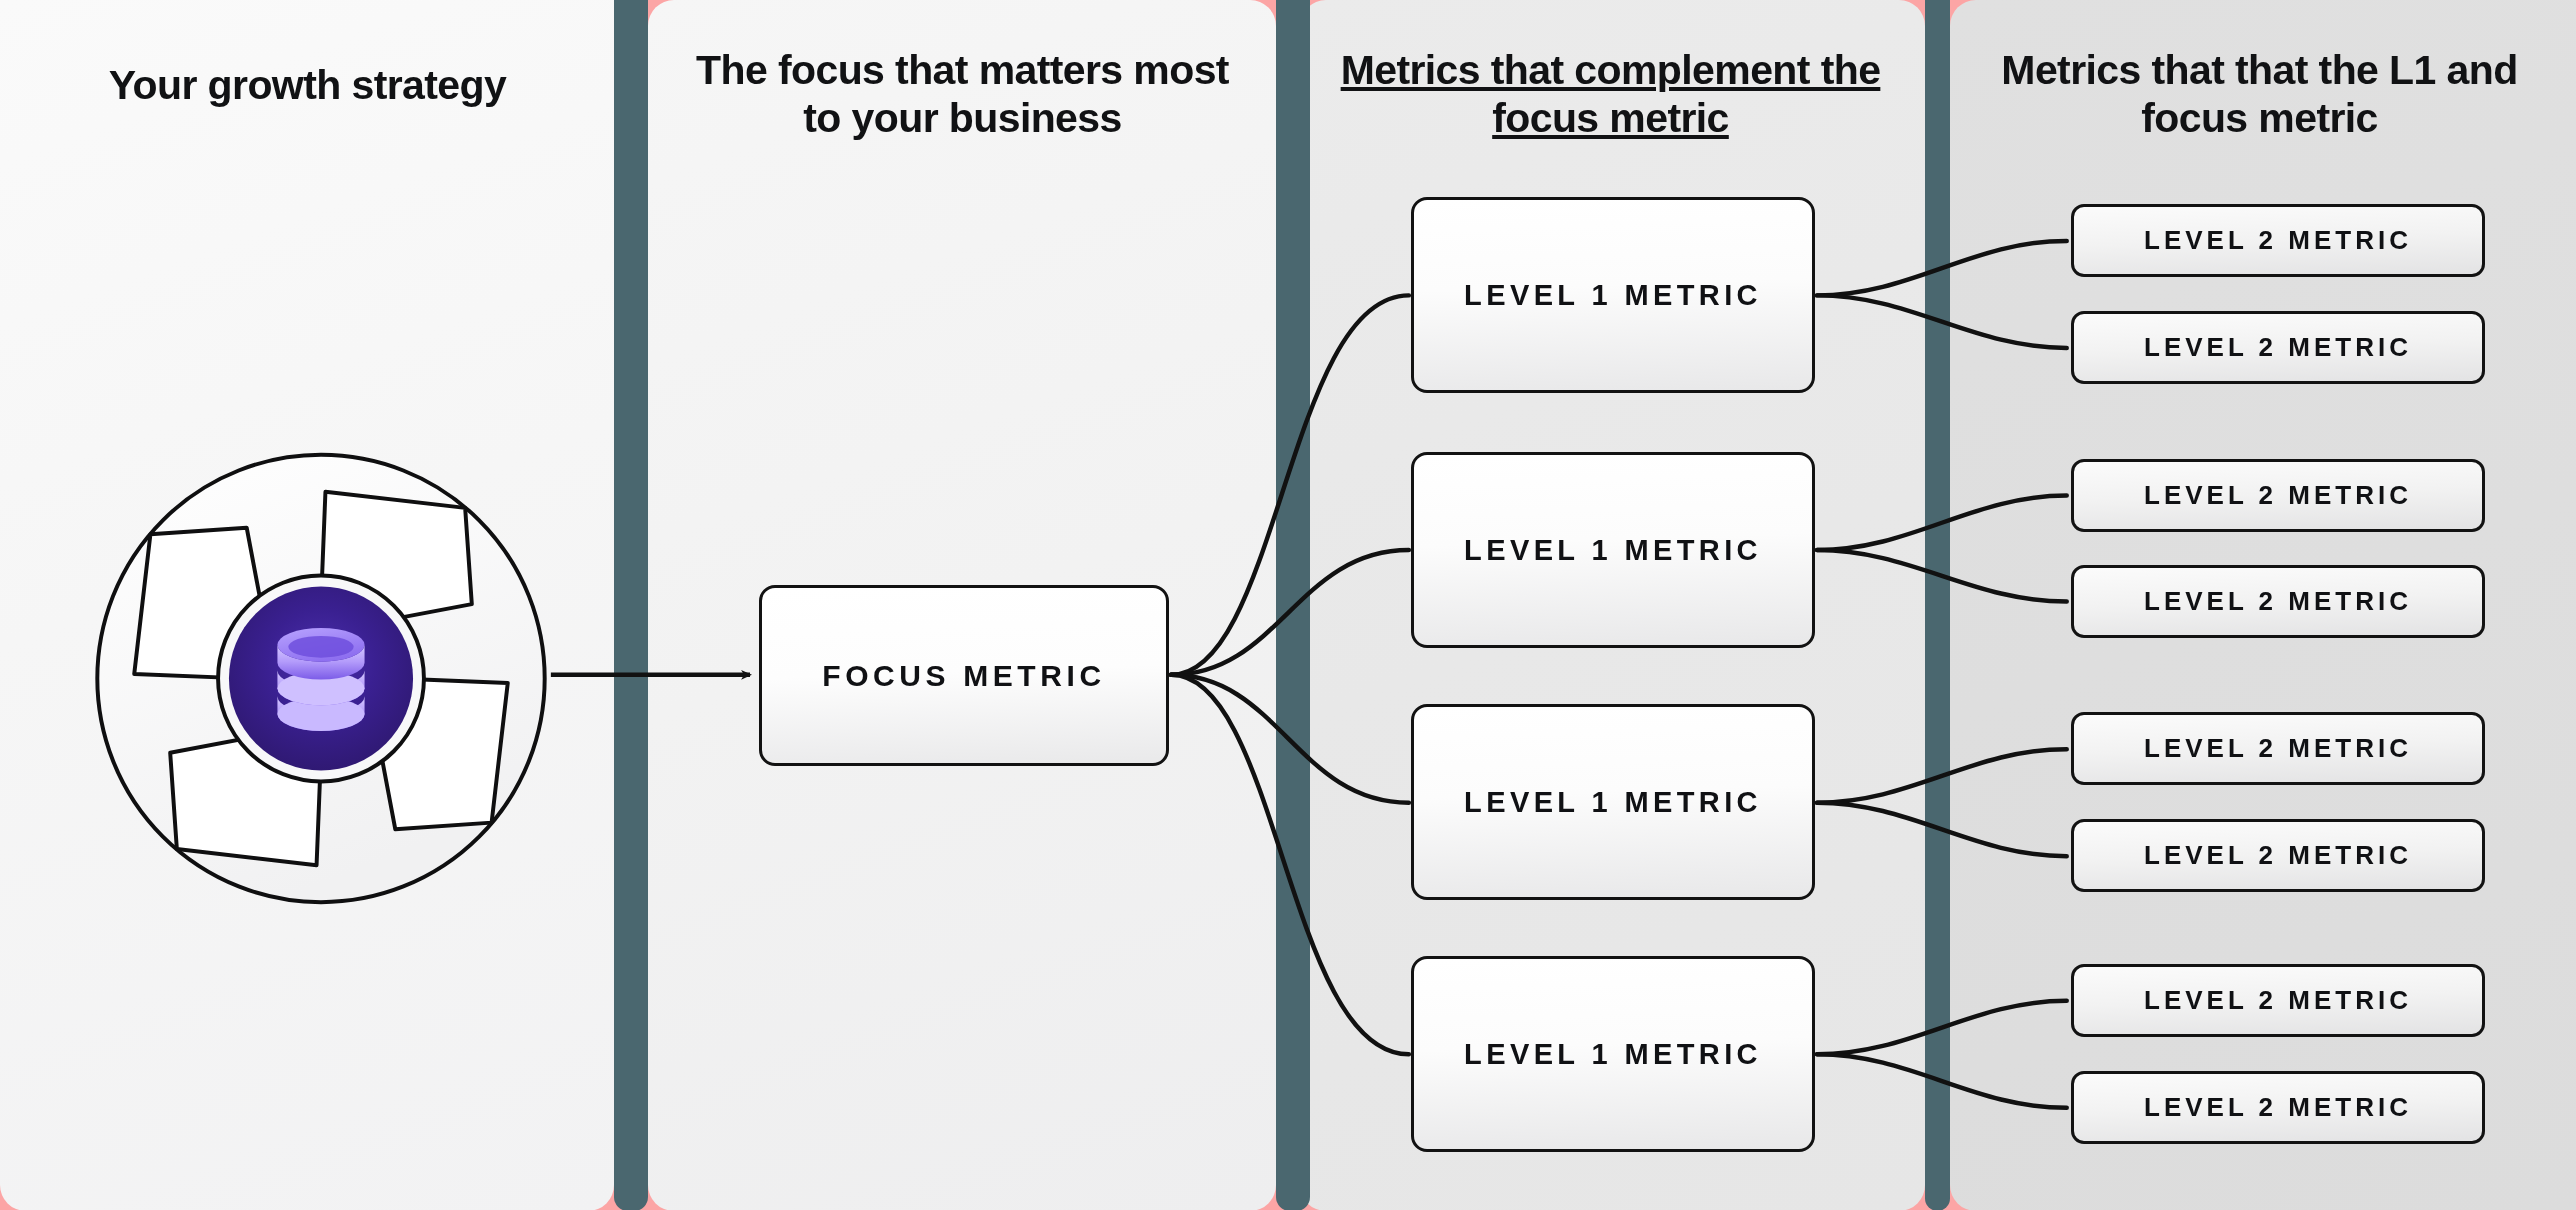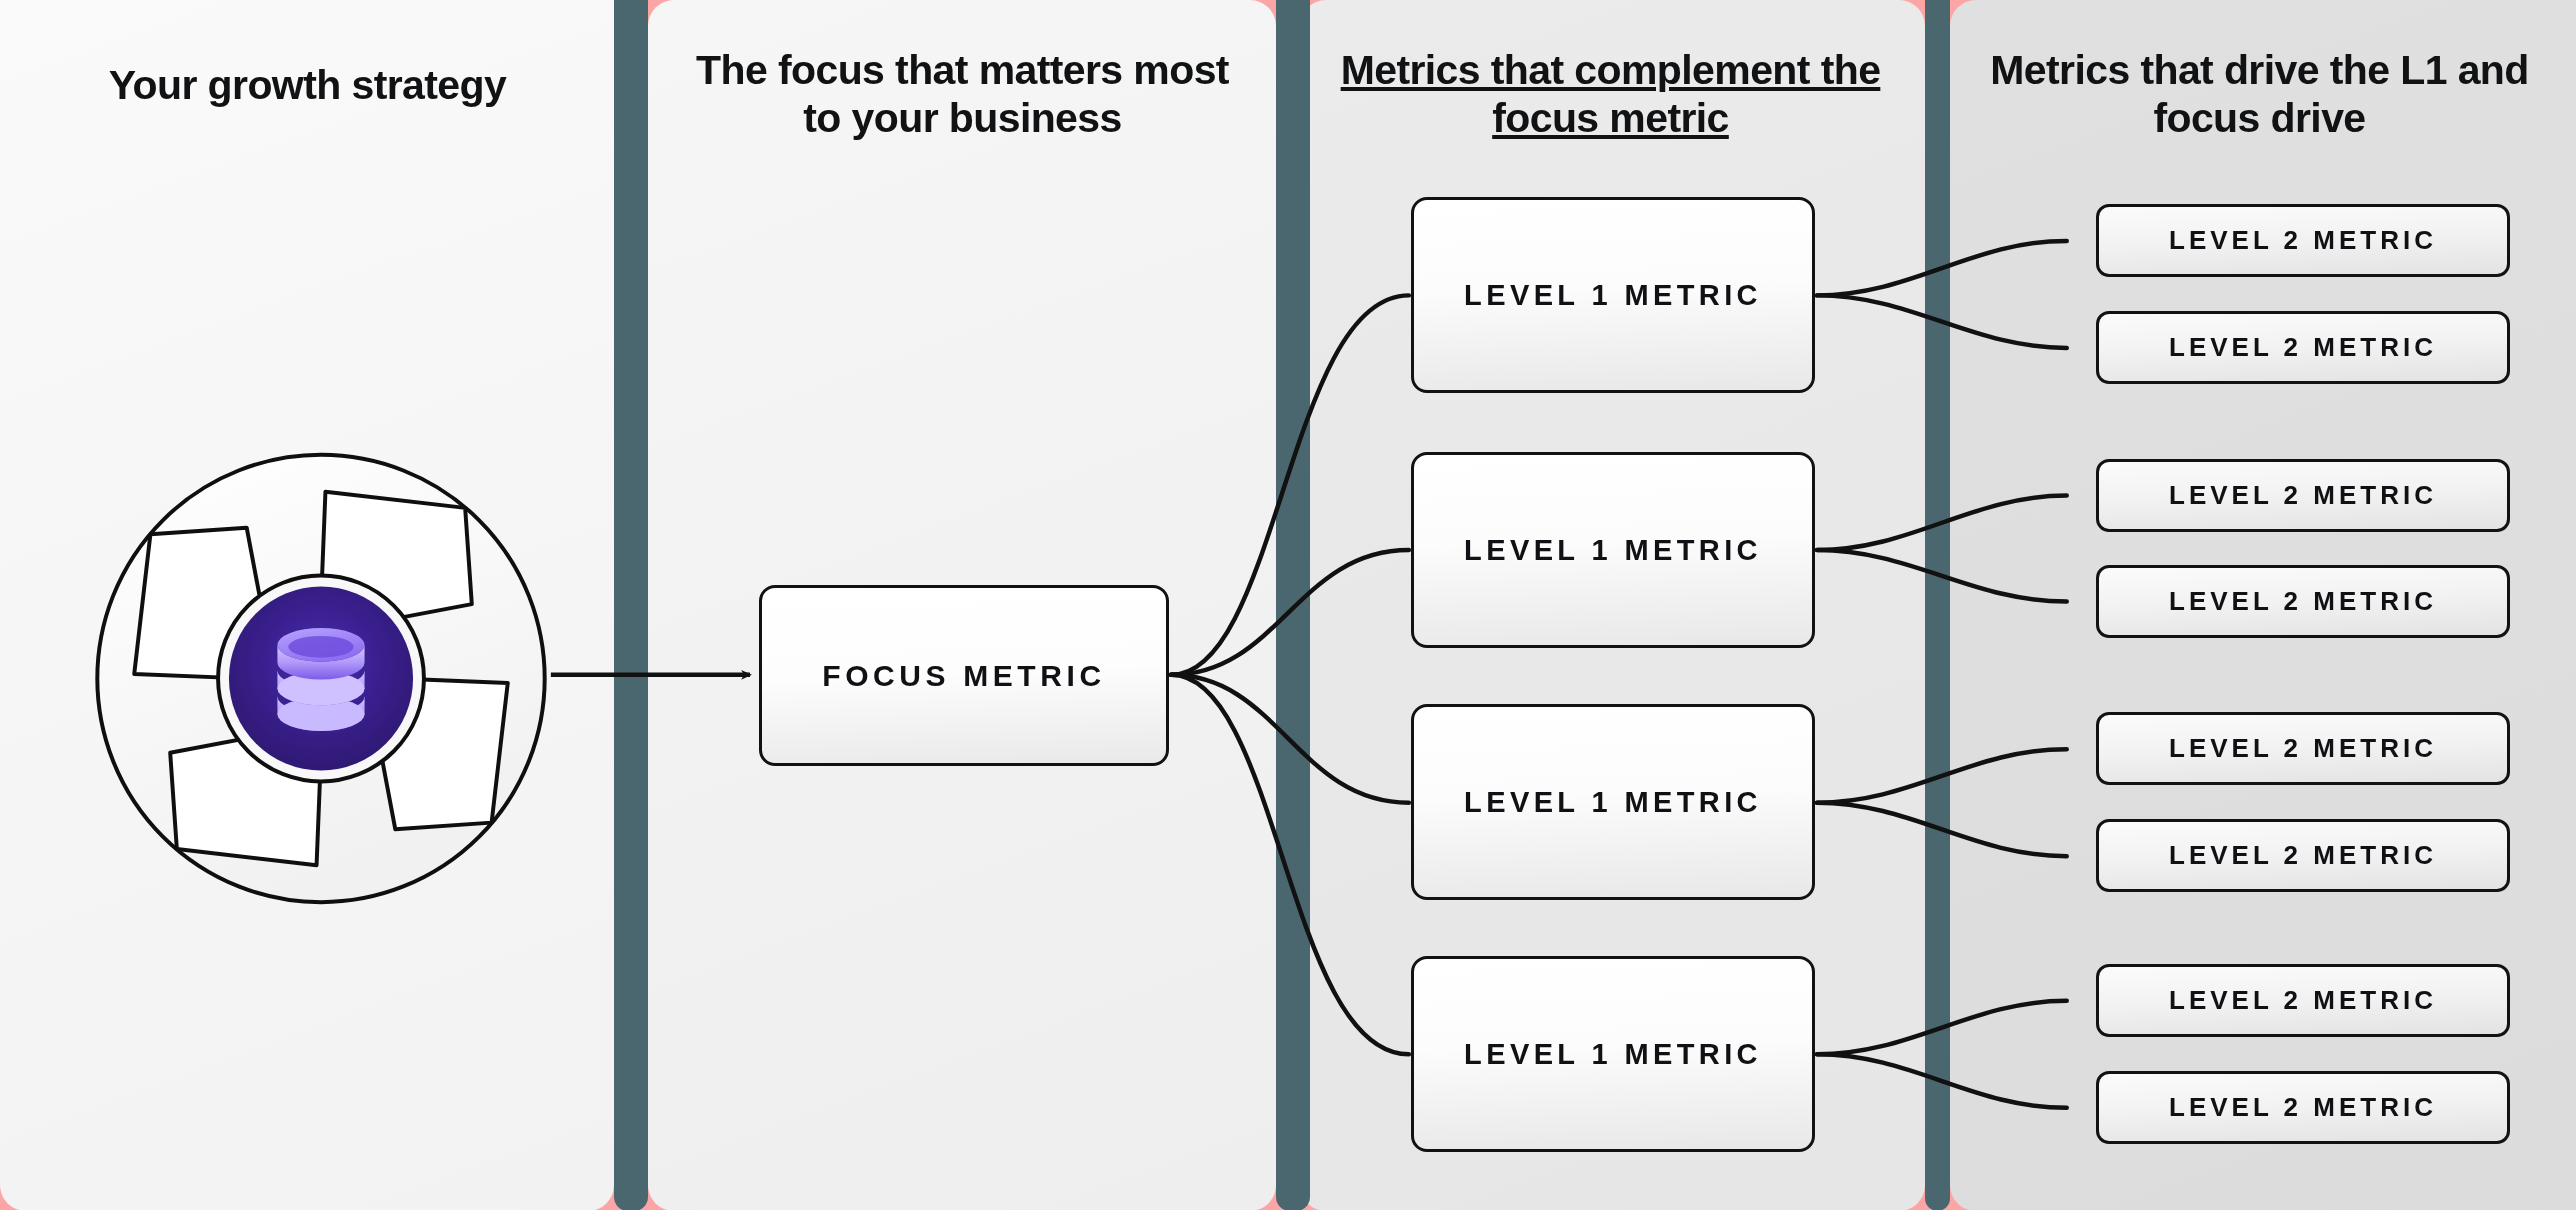--- a/index.html
+++ b/index.html
@@ -132,41 +132,40 @@
   }
   .l2-box {
     left: 2071px;
     width: 414px;
     height: 73px;
     border-radius: 13px;
     background: linear-gradient(178deg, #fbfbfb 0%, #f2f2f2 48%, #e3e3e4 100%);
     font-size: 26px;
     letter-spacing: 4px;
     border-width: 3px;
-    margin-left: 25px;
   }
 </style>
 </head>
 <body>
 
 <div id="canvas">
 
   <div class="column col-1"></div>
   <div class="column col-2"></div>
   <div class="column col-3"></div>
   <div class="column col-4"></div>
 
   <div class="divider div-1"></div>
   <div class="divider div-2"></div>
   <div class="divider div-3"></div>
 
   <div class="col-title title-1">Your growth strategy</div>
   <div class="col-title title-2">The focus that matters most to your business</div>
   <div class="col-title title-3">Metrics that complement the focus metric</div>
-  <div class="col-title title-4">Metrics that drive the L1 and focus drive</div>
+  <div class="col-title title-4">Metrics that that the L1 and focus metric</div>
 
   <div class="logo-wrap">
     <svg viewBox="0 0 480 490" width="476" height="485">
       <defs>
         <linearGradient id="bladeGrad" x1="0" y1="0" x2="0.4" y2="1">
           <stop offset="0%" stop-color="#ffffff"></stop>
           <stop offset="100%" stop-color="#f1f1f2"></stop>
         </linearGradient>
         <radialGradient id="coreGrad" cx="0.5" cy="0.42" r="0.70">
           <stop offset="0%" stop-color="#4b2fae"></stop>

